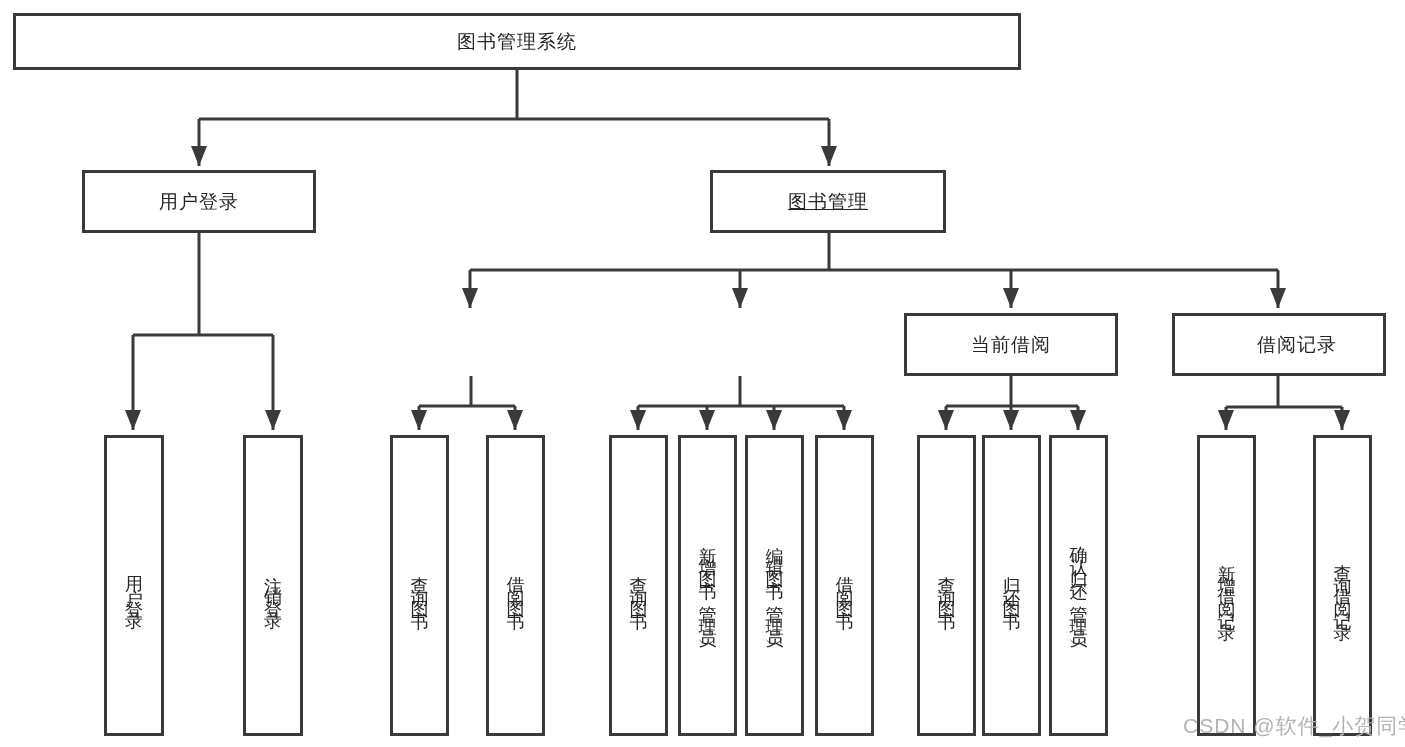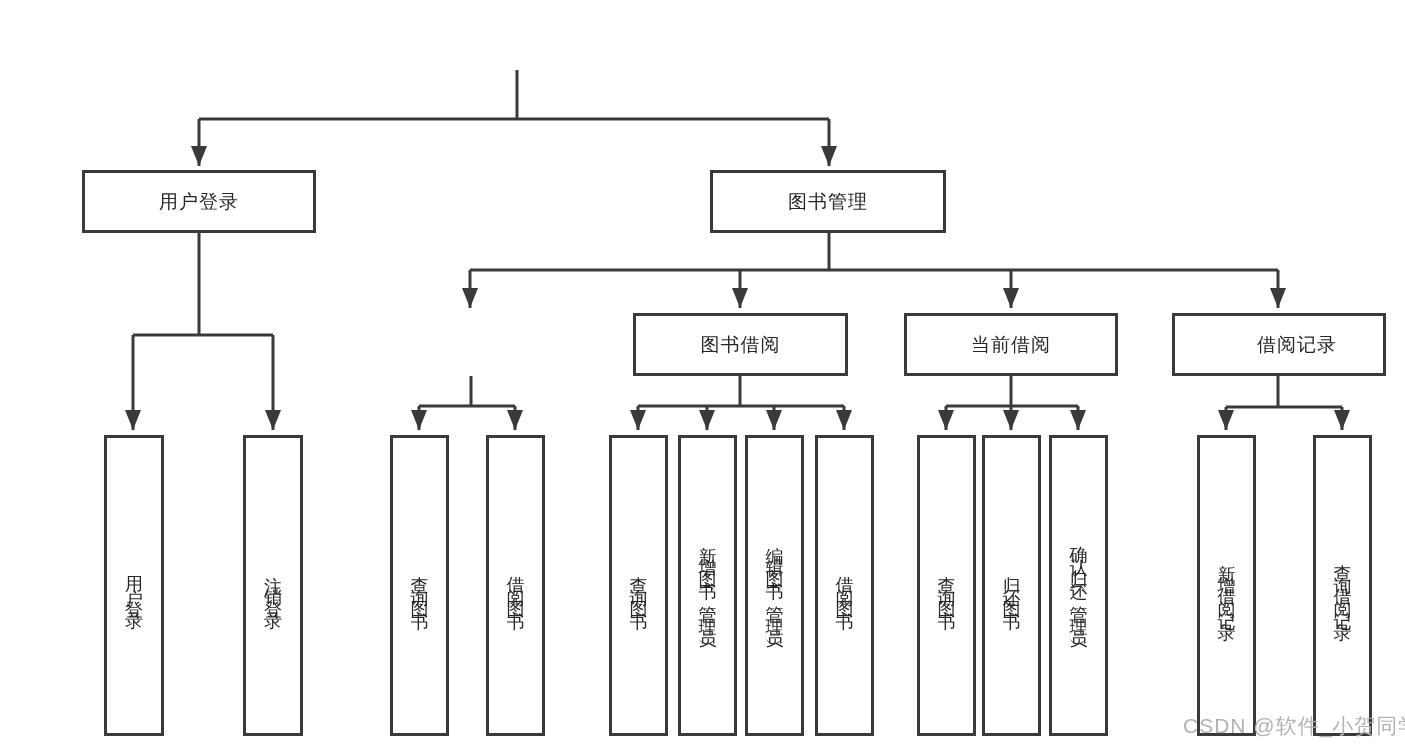--- a/index.html
+++ b/index.html
@@ -105,25 +105,25 @@
       <path d="M946,406 V430" marker-end="url(#arrow)"></path>
       <path d="M1011,406 V430" marker-end="url(#arrow)"></path>
       <path d="M1078,406 V430" marker-end="url(#arrow)"></path>
 
       <path d="M1278,376 V407 M1226,407 H1342"></path>
       <path d="M1226,407 V430" marker-end="url(#arrow)"></path>
       <path d="M1342,407 V430" marker-end="url(#arrow)"></path>
     </g>
   </svg>
 
+  <div class="box" style="left:13px; top:13px; width:1008px; height:57px;">图书管理系统</div>
 
   <div class="box" style="left:82px; top:170px; width:234px; height:63px;">用户登录</div>
-  <div class="box" style="left:710px; top:170px; width:236px; height:63px;">图书管理</div>
+  <div class="box" style="left:710px; top:170px; width:236px; height:63px;text-decoration:underline;">图书管理</div>
 
-  <div class="box" style="left:633px; top:313px; width:215px; height:63px;">图书借阅</div>
   <div class="box" style="left:904px; top:313px; width:214px; height:63px;">当前借阅</div>
   <div class="box" style="left:1172px; top:313px; width:214px; height:63px;padding-left:36px;">借阅记录</div>
 
   <div class="leaf" style="left:104px; top:435px; width:60px; height:301px;">
     <span class="vtext">用户登录</span>
   </div>
   <div class="leaf" style="left:243px; top:435px; width:60px; height:301px;">
     <span class="vtext">注销登录</span>
   </div>
 

